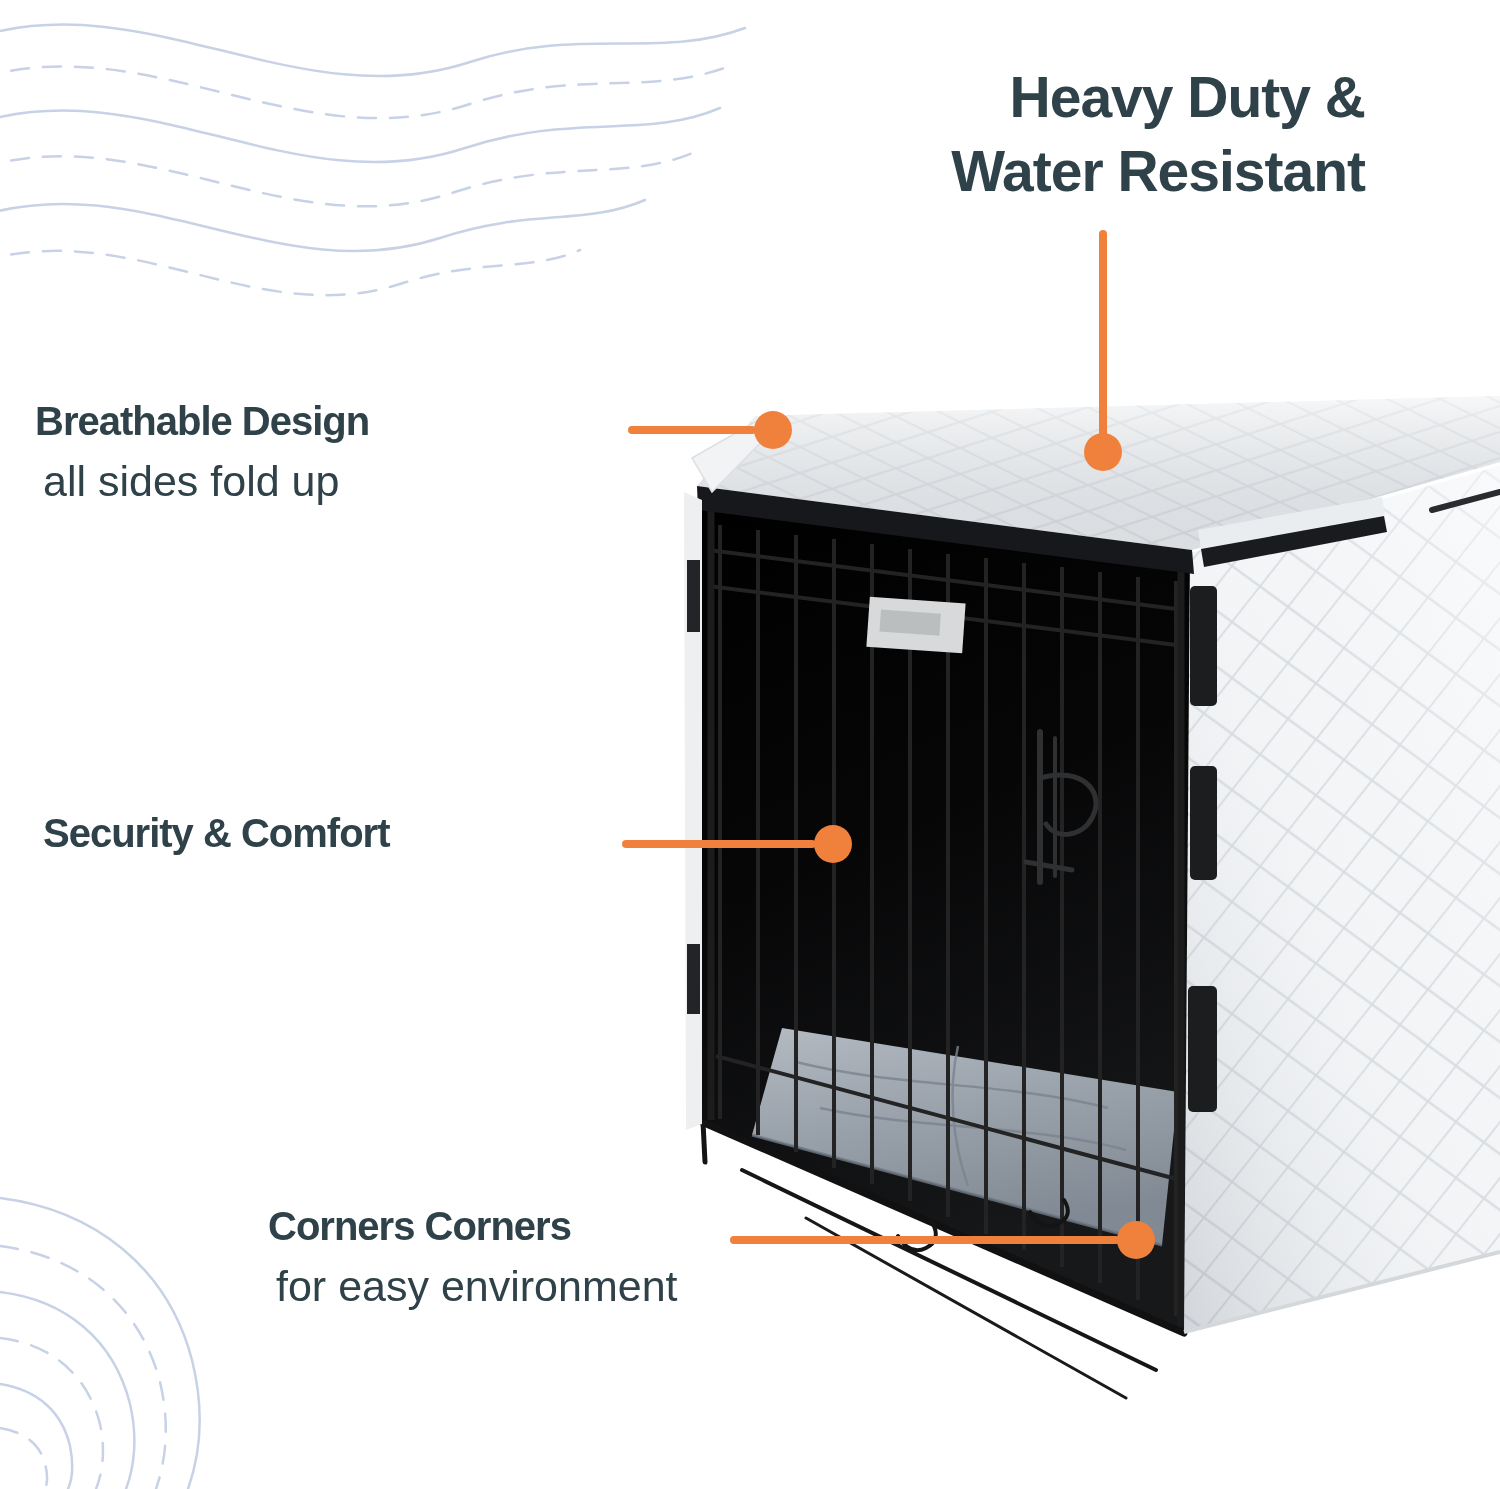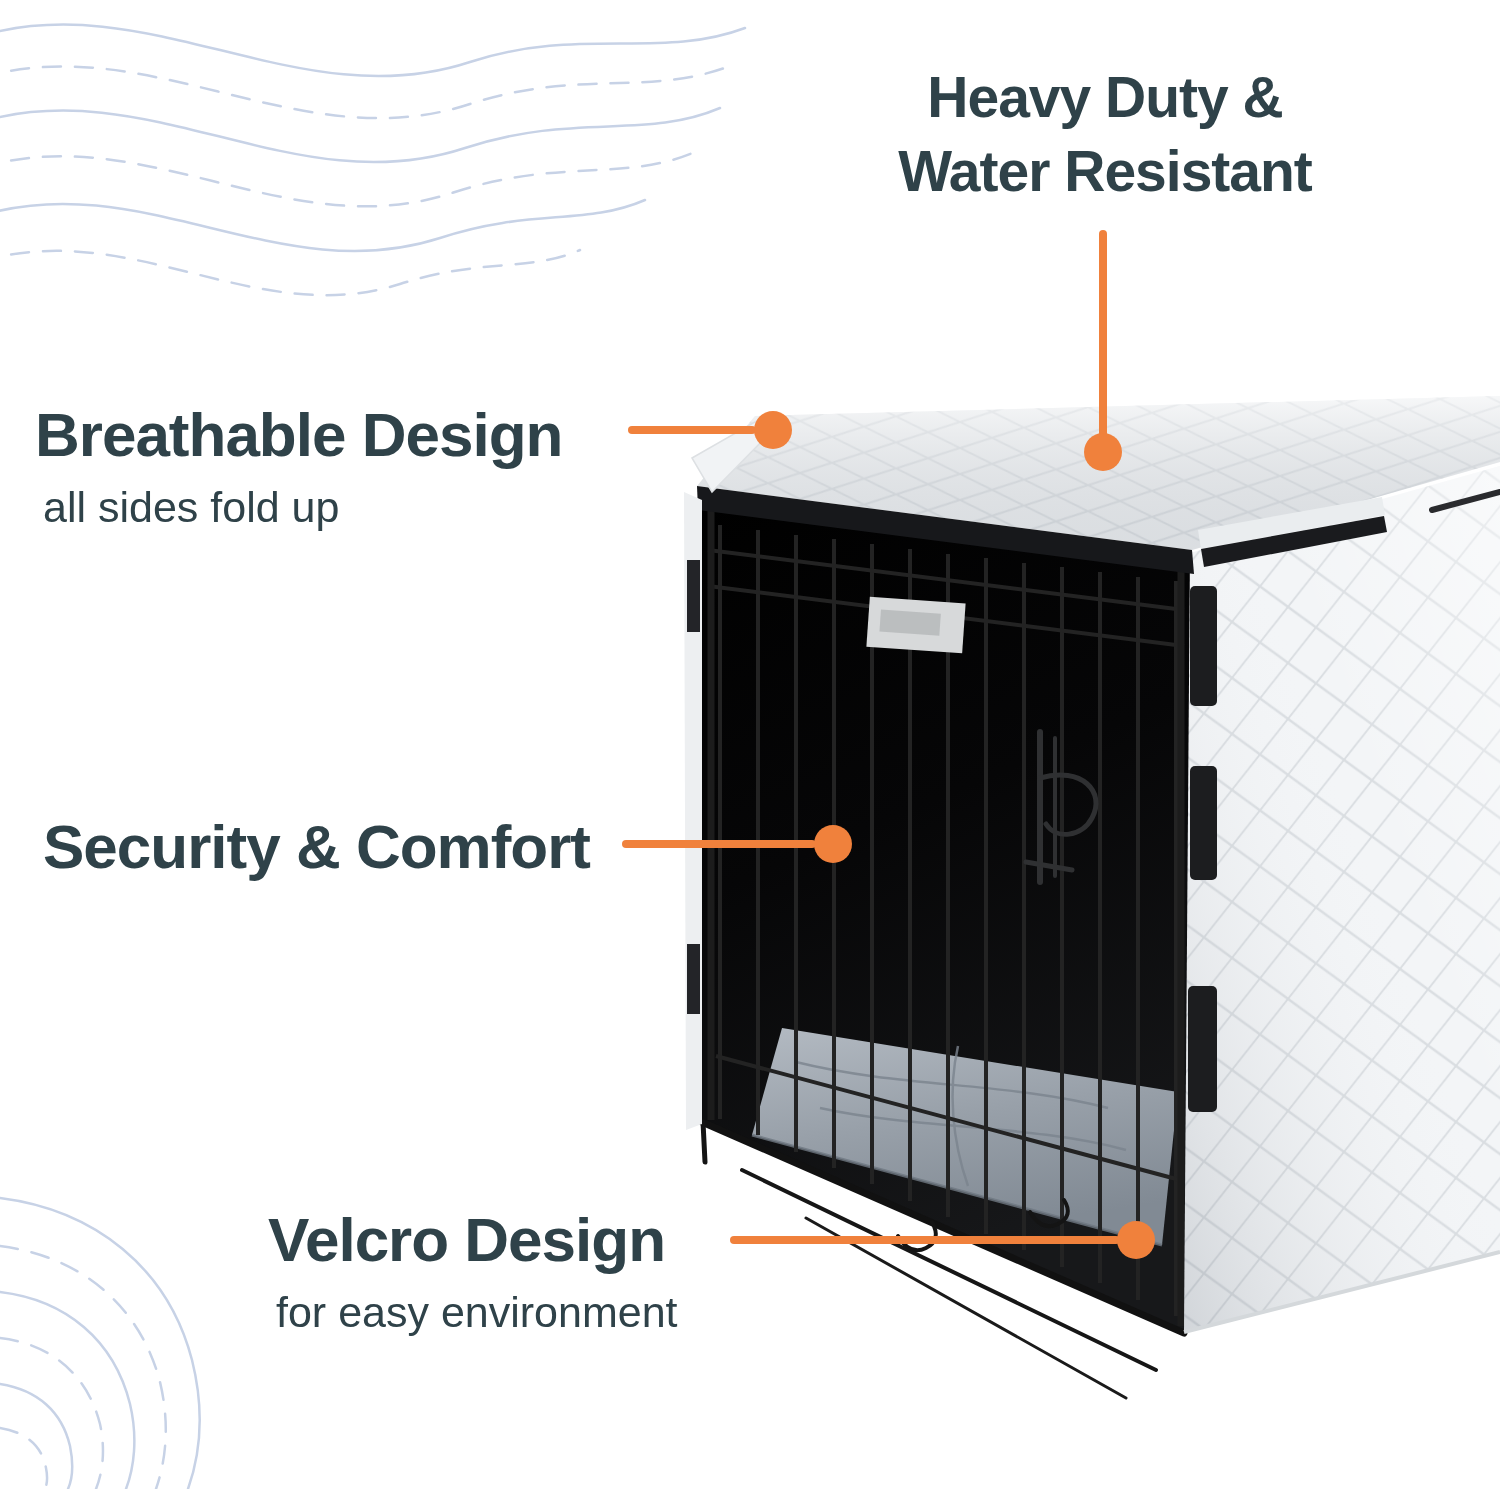--- a/index.html
+++ b/index.html
@@ -8,33 +8,33 @@
     width:1500px;height:1489px;
     background:#ffffff;
     overflow:hidden;
     font-family:"Liberation Sans",sans-serif;
   }
   .scene{position:absolute;left:0;top:0;width:1500px;height:1489px;}
   .callout{position:absolute;color:var(--heading-dark,#2F4249);}
   .callout-title{
     margin:0;
     font-weight:700;
-    font-size:62px;
+    font-size:40px;
     line-height:1.18;
     letter-spacing:-1px;
     color:var(--heading-dark,#2F4249);
   }
   .callout-sub{
     margin:10px 0 0 8px;
     font-weight:400;
     font-size:43px;
     line-height:1.24;
     color:var(--heading-dark,#2F4249);
   }
-  .callout.top-center{text-align:center;}
+  .callout.top-center{text-align:right;}
   .callout.top-center .callout-title{font-size:57px;line-height:1.3;}
   .connector{
     position:absolute;
     background:var(--accent-orange,#F0813C);
     border-radius:5px;
   }
   .connector.v{width:8px;}
   .connector.h{height:8px;}
   .dot{
     position:absolute;
@@ -175,19 +175,19 @@
   <div class="connector h" style="left:628px;top:426px;width:128px;"></div>
   <div class="dot" style="left:754px;top:411px;"></div>
 
   <div class="callout" style="left:43px;top:810px;width:590px;">
     <h2 class="callout-title">Security &amp; Comfort</h2>
   </div>
   <div class="connector h" style="left:622px;top:840px;width:194px;"></div>
   <div class="dot" style="left:814px;top:825px;"></div>
 
   <div class="callout" style="left:268px;top:1203px;width:520px;">
-    <h2 class="callout-title">Velcro Design</h2>
+    <h2 class="callout-title">Corners Corners</h2>
     <p class="callout-sub">for easy environment</p>
   </div>
   <div class="connector h" style="left:730px;top:1236px;width:390px;"></div>
   <div class="dot" style="left:1117px;top:1221px;"></div>
 
 </div>
 
 </body></html>

